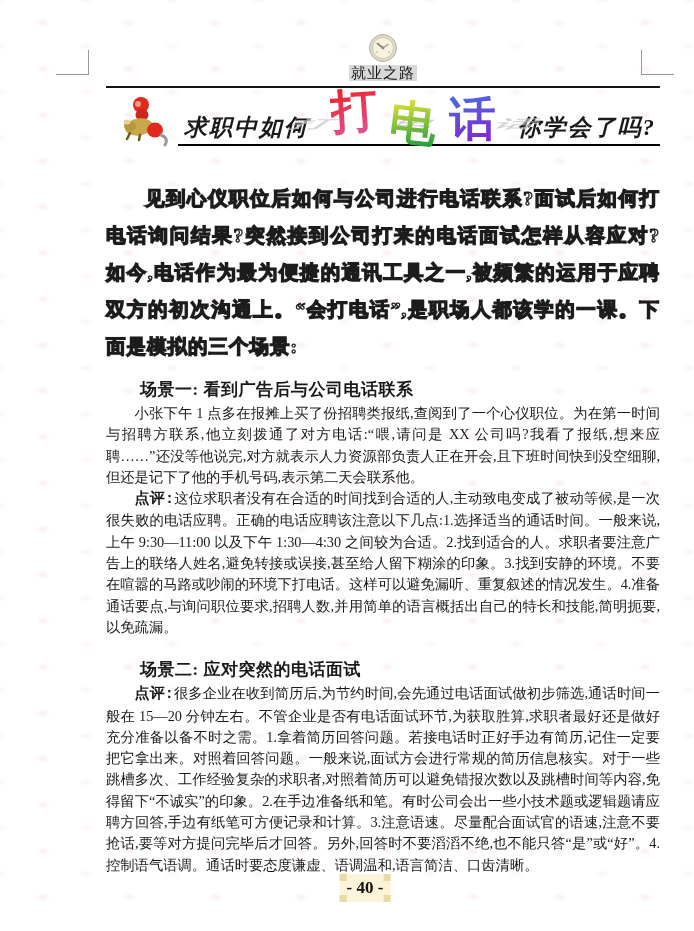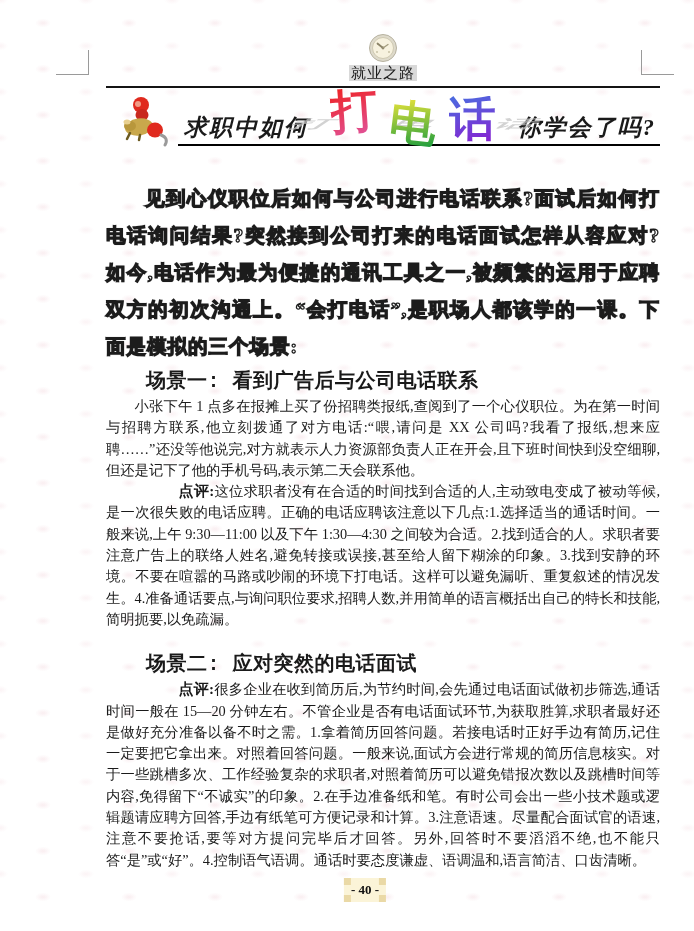--- a/index.html
+++ b/index.html
@@ -41,35 +41,35 @@
              color:#c3c3c3;font-weight:bold;font-size:40px;letter-spacing:26px;
              transform:skewX(-56deg) scaleY(.30);opacity:.75;white-space:nowrap;pointer-events:none;}
 
   
   .intro{margin:2px 0 0;font-size:19.5px;line-height:37px;font-weight:bold;
          text-align:justify;text-indent:2em;letter-spacing:1px;
          color:#fff;-webkit-text-stroke:1.25px #1c1c1c;
          text-shadow:0 0 1px #333;}
 
   
-  .scene-heading{font-size:20px;font-weight:bold;margin:2px 0 2px;text-indent:2em;letter-spacing:.5px;
-                 font-family:Liberation Mono, monospace;}
+  .scene-heading{font-size:17px;font-weight:bold;margin:13px 0 2px;text-indent:2em;letter-spacing:.5px;
+                 font-family:Liberation Serif, serif;}
   .scene-heading.second{margin-top:20px;}
   .body-p{font-size:14.3px;line-height:21.3px;margin:0;text-align:justify;text-indent:2em;}
-  .body-p b{font-size:15px;font-family:Liberation Serif, serif;margin-left:44px;}
+  .body-p b{font-size:15px;font-family:Liberation Mono, monospace;}
 
   
   .badge{position:absolute;left:50%;bottom:8px;transform:translateX(-50%);z-index:3;
          background:
            linear-gradient(#ead9a6,#ead9a6) 0 0/7px 7px no-repeat,
            linear-gradient(#ead9a6,#ead9a6) 100% 0/7px 7px no-repeat,
            linear-gradient(#ead9a6,#ead9a6) 0 100%/7px 7px no-repeat,
            linear-gradient(#ead9a6,#ead9a6) 100% 100%/7px 7px no-repeat,
            #fbf4d8;
-         padding:4px 7px;font-weight:bold;font-size:13px;color:#111;}
+         padding:4px 7px;font-weight:bold;font-size:17px;color:#111;}
 </style>
 </head>
 <body>
 
 <div class="page">
 
   <div class="crop crop-left"></div>
   <div class="crop crop-right"></div>
 
   <div class="content">

